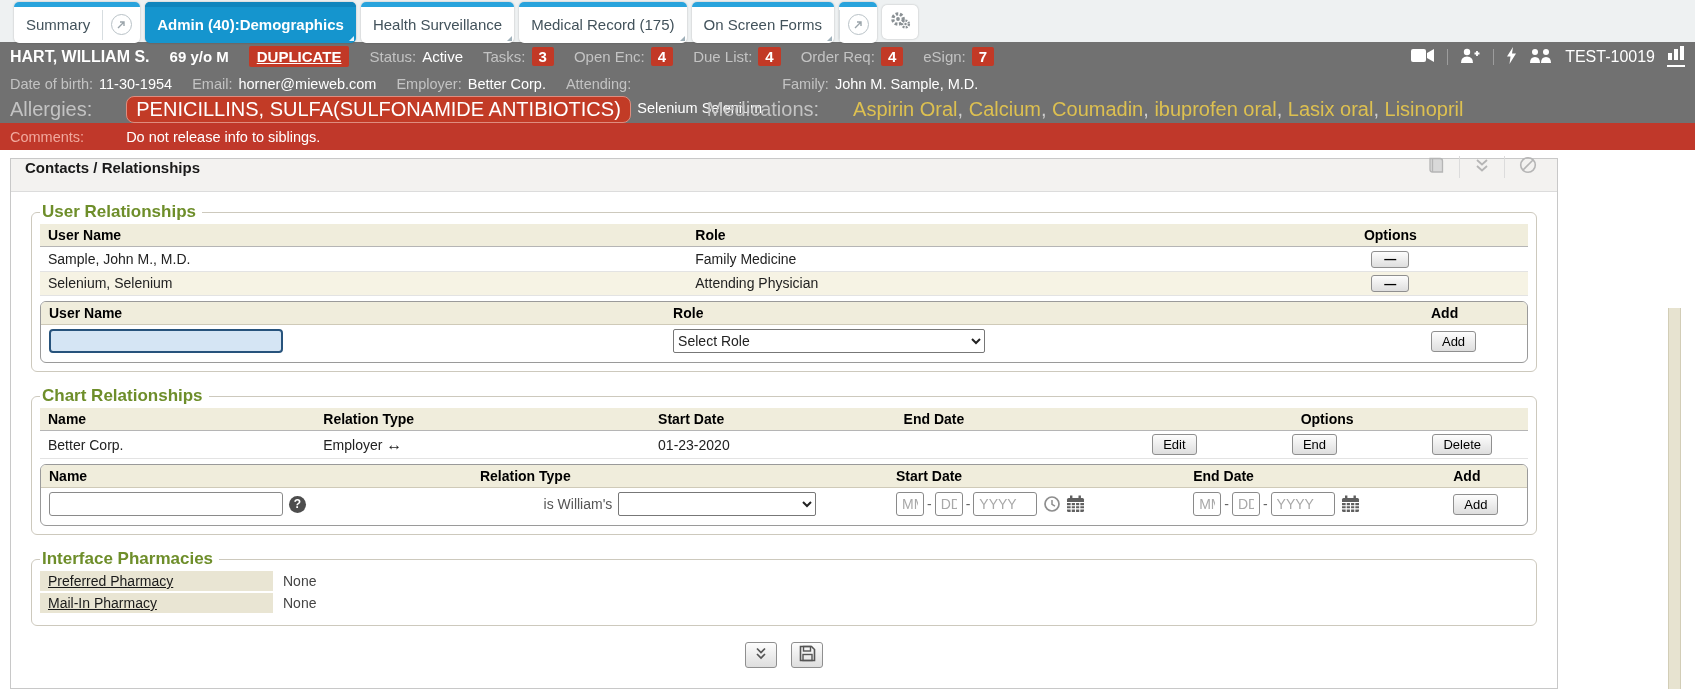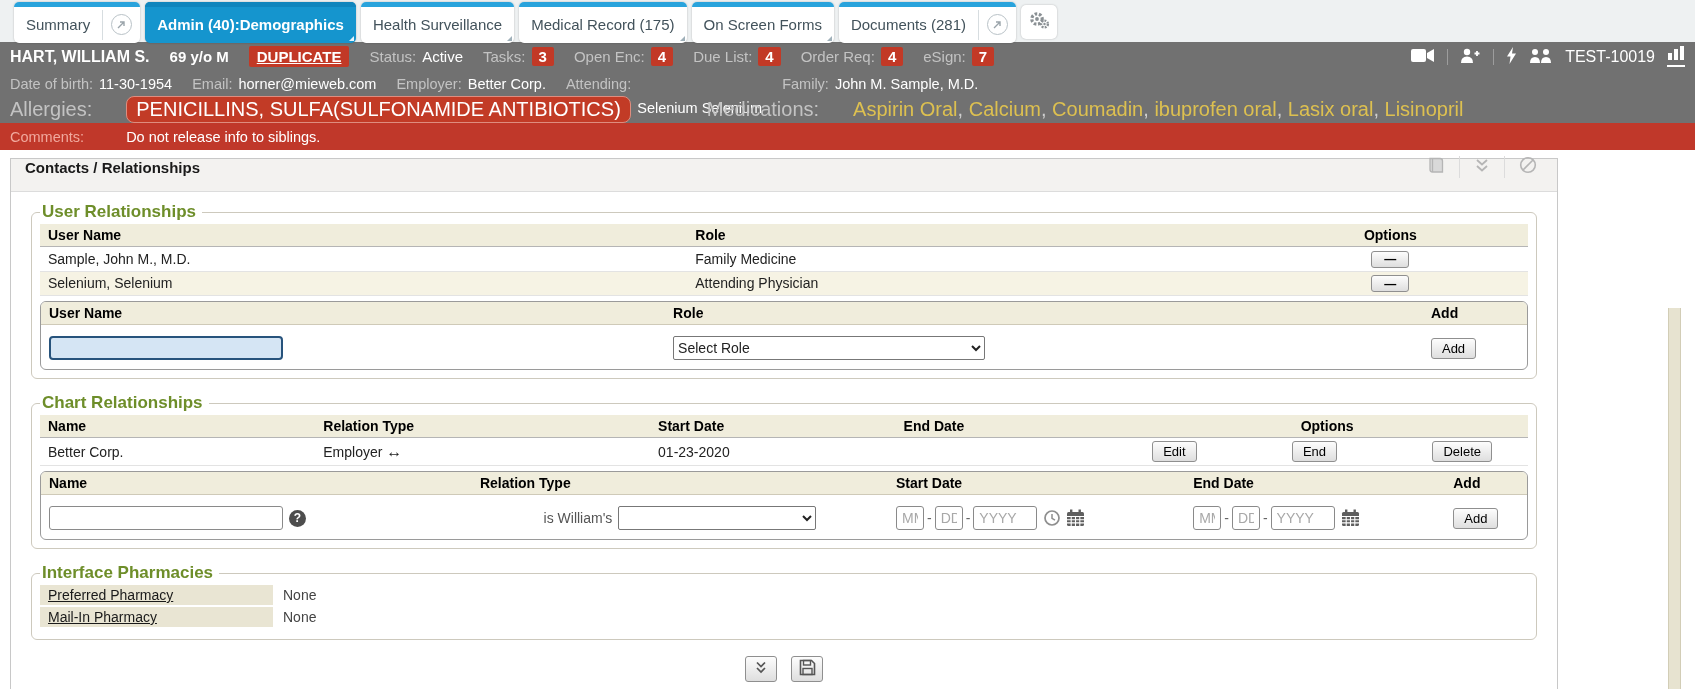--- a/index.html
+++ b/index.html
@@ -82,21 +82,21 @@
   .minusbtn { width:38px; height:17px; font-size:12px; line-height:10px; font-weight:bold;
     border:1px solid #8f8f8f; border-radius:3px; background:linear-gradient(#fdfdfd,#dedede);
     cursor:pointer; }
   .btn { border:1px solid #8f8f8f; border-radius:3px; font-size:13px; padding:2px 10px;
     background:linear-gradient(#fdfdfd,#dedede); cursor:pointer; color:#000;
     font-family:"Liberation Sans", sans-serif; }
 
   .addbox { border:1px solid #9a9a9a; border-radius:6px; overflow:hidden; margin-top:5px;
     background:#fff; }
   .addbox table.grid th { border-bottom:1px solid #cfcab8; }
-  .addbox table.grid td { border-bottom:none; padding-top:11px; padding-bottom:9px; }
+  .addbox table.grid td { border-bottom:none; padding-top:4px; padding-bottom:9px; }
 
   input.txt { height:24px; border:1px solid #8a8a8a; border-radius:3px; font-size:14px;
     padding:0 5px; font-family:"Liberation Sans", sans-serif; color:#222; background:#fff; }
   input.focused { border:2px solid #27537c; background:#d5e5f4; border-radius:4px; }
   select.sel { height:24px; border:1px solid #777; border-radius:2px; font-size:14px;
     background:#fff; color:#222; font-family:"Liberation Sans", sans-serif; }
   .datewrap { display:flex; align-items:center; gap:2px; }
   .dsep { color:#666; margin:0 1px; }
   input.dmm { width:28px; } input.dyy { width:64px; }
   input::placeholder { color:#a8a8a8; }
@@ -143,21 +143,20 @@
   <div class="tab dd">
     <span class="tlabel">Health Surveillance</span>
   </div>
   <div class="tab dd">
     <span class="tlabel">Medical Record (175)</span>
   </div>
   <div class="tab dd">
     <span class="tlabel">On Screen Forms</span>
   </div>
   <div class="tab">
-    <span class="tlabel">Documents (281)</span>
     <span class="tsep"></span>
     <span class="ticon">
       <span class="circle-arrow">
         <svg width="11" height="11" viewBox="0 0 11 11">
             <path d="M2 9 L8 3 M4 3 h4 v4" stroke="#9aa4aa" stroke-width="1.4" fill="none"></path>
           </svg>
       </span>
     </span>
   </div>
   <div class="gearchip">

